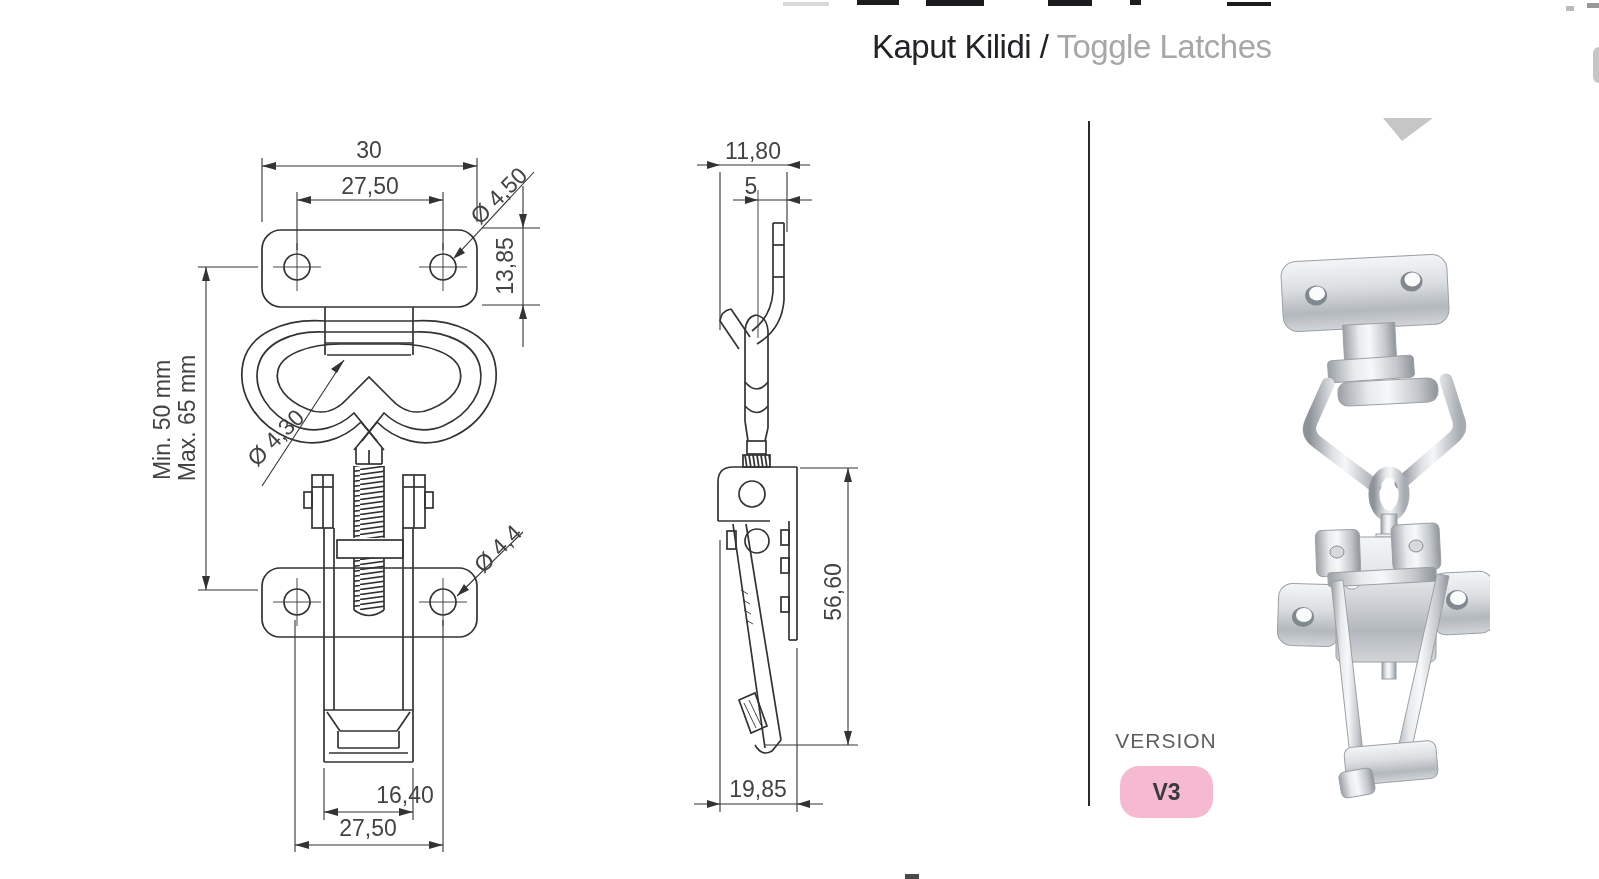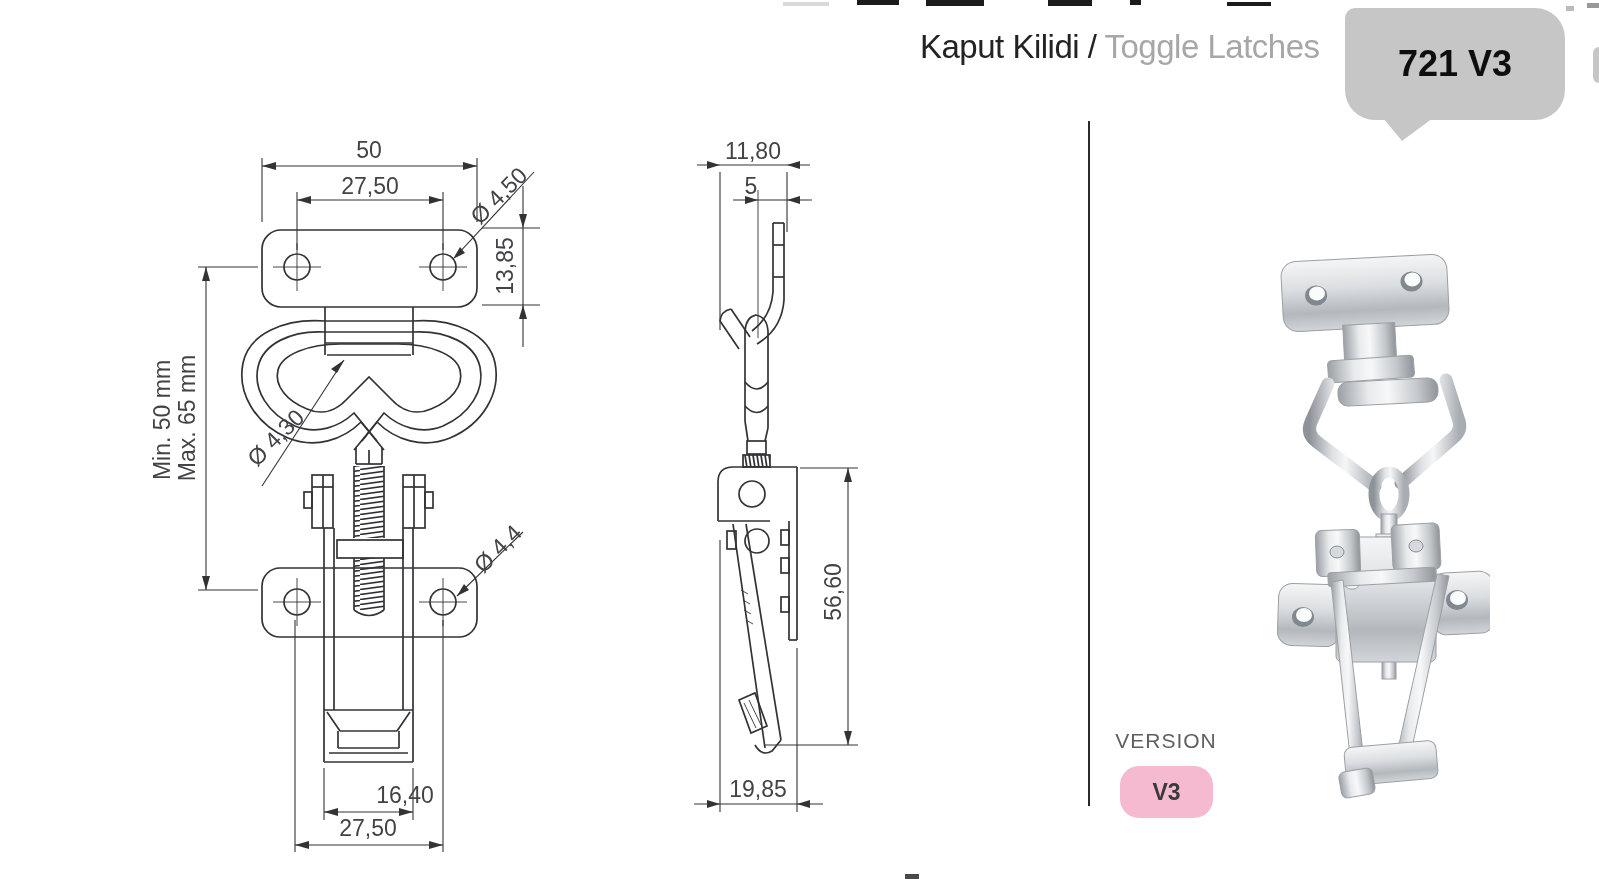--- a/index.html
+++ b/index.html
@@ -1,19 +1,19 @@
 <!DOCTYPE html>
 <html><head>
 <meta charset="utf-8">
 <style>
   html,body{margin:0;padding:0;background:#fff;}
   .page{position:relative;width:1599px;height:879px;background:#ffffff;overflow:hidden;
         font-family:"Liberation Sans",sans-serif;}
   
-  .title{position:absolute;left:872px;top:28px;font-size:33px;letter-spacing:-0.5px;white-space:nowrap;margin-left:48px;}
+  .title{position:absolute;left:872px;top:28px;font-size:33px;letter-spacing:-0.5px;white-space:nowrap;}
   .title .tr{color:#232327;}
   .title .en{color:#a7a7aa;}
   .code-badge{position:absolute;left:1345px;top:8px;width:220px;height:112px;background:#c6c6c6;
               border-radius:10px 30px 30px 30px;display:flex;align-items:center;justify-content:center;}
   .code-badge span{font-size:36px;font-weight:700;color:#0e0e0e;letter-spacing:0px;}
   .code-tail{position:absolute;left:1383px;top:118px;width:50px;height:23px;background:#c6c6c6;
              clip-path:polygon(0 0,100% 0,38% 100%);}
   .edge-sliver{position:absolute;left:1593px;top:47px;width:6px;height:36px;background:#c6c6c6;
                border-radius:6px 0 0 6px;}
   
@@ -54,23 +54,20 @@
     <div class="art" style="left:1048px;top:0;width:44px;height:6px;background:#1c1c1e;"></div>
     <div class="art" style="left:1130px;top:0;width:11px;height:5px;background:#1c1c1e;"></div>
     <div class="art" style="left:1227px;top:2px;width:44px;height:4px;background:#1c1c1e;"></div>
     <div class="art" style="left:1566px;top:6px;width:8px;height:5px;background:#bbbbbb;"></div>
     <div class="art" style="left:1587px;top:3px;width:12px;height:5px;background:#999999;"></div>
     <div class="art" style="left:905px;top:874px;width:14px;height:5px;background:#4a4a4c;"></div>
   </div>
 
   <div class="title">
     <span class="tr">Kaput Kilidi /</span><span class="en"> Toggle Latches</span>
-  </div>
-  <div class="code-badge">
-    <span>721 V3</span>
   </div>
   <div class="code-tail"></div>
   <div class="edge-sliver"></div>
 
   <div class="divider"></div>
 
   <svg id="linework" width="1599" height="879" viewBox="0 0 1599 879">
     <defs>
       <pattern id="threads" width="30" height="5" patternUnits="userSpaceOnUse">
         <line class="pat" x1="0" y1="4.5" x2="30" y2="0.5" stroke-width="1.6"></line>
@@ -257,21 +254,21 @@
         <line class="dim" x1="720" y1="540" x2="720" y2="812"></line>
         <line class="dim" x1="797" y1="648" x2="797" y2="812"></line>
         <line class="dim" x1="694" y1="804" x2="823" y2="804"></line>
         <polygon class="arw" points="720,804 707,800 707,808"></polygon>
         <polygon class="arw" points="797,804 810,800 810,808"></polygon>
       </g>
     </g>
   </svg>
 
   <div>
-    <div class="dl" style="left:369px;top:150px;">50</div>
+    <div class="dl" style="left:369px;top:150px;">30</div>
     <div class="dl" style="left:370px;top:186px;">27,50</div>
     <div class="dl r45" style="left:499px;top:196px;">Ø 4,50</div>
     <div class="dl r90" style="left:505px;top:266px;">13,85</div>
     <div class="dl r90" style="left:162px;top:420px;">Min. 50 mm</div>
     <div class="dl r90" style="left:187px;top:418px;">Max. 65 mm</div>
     <div class="dl r45" style="left:276px;top:438px;">Ø 4,30</div>
     <div class="dl r45" style="left:498px;top:549px;">Ø 4,4</div>
     <div class="dl" style="left:368px;top:795px;margin-left:37px;">16,40</div>
     <div class="dl" style="left:368px;top:828px;">27,50</div>
     <div class="dl" style="left:753px;top:151px;">11,80</div>

